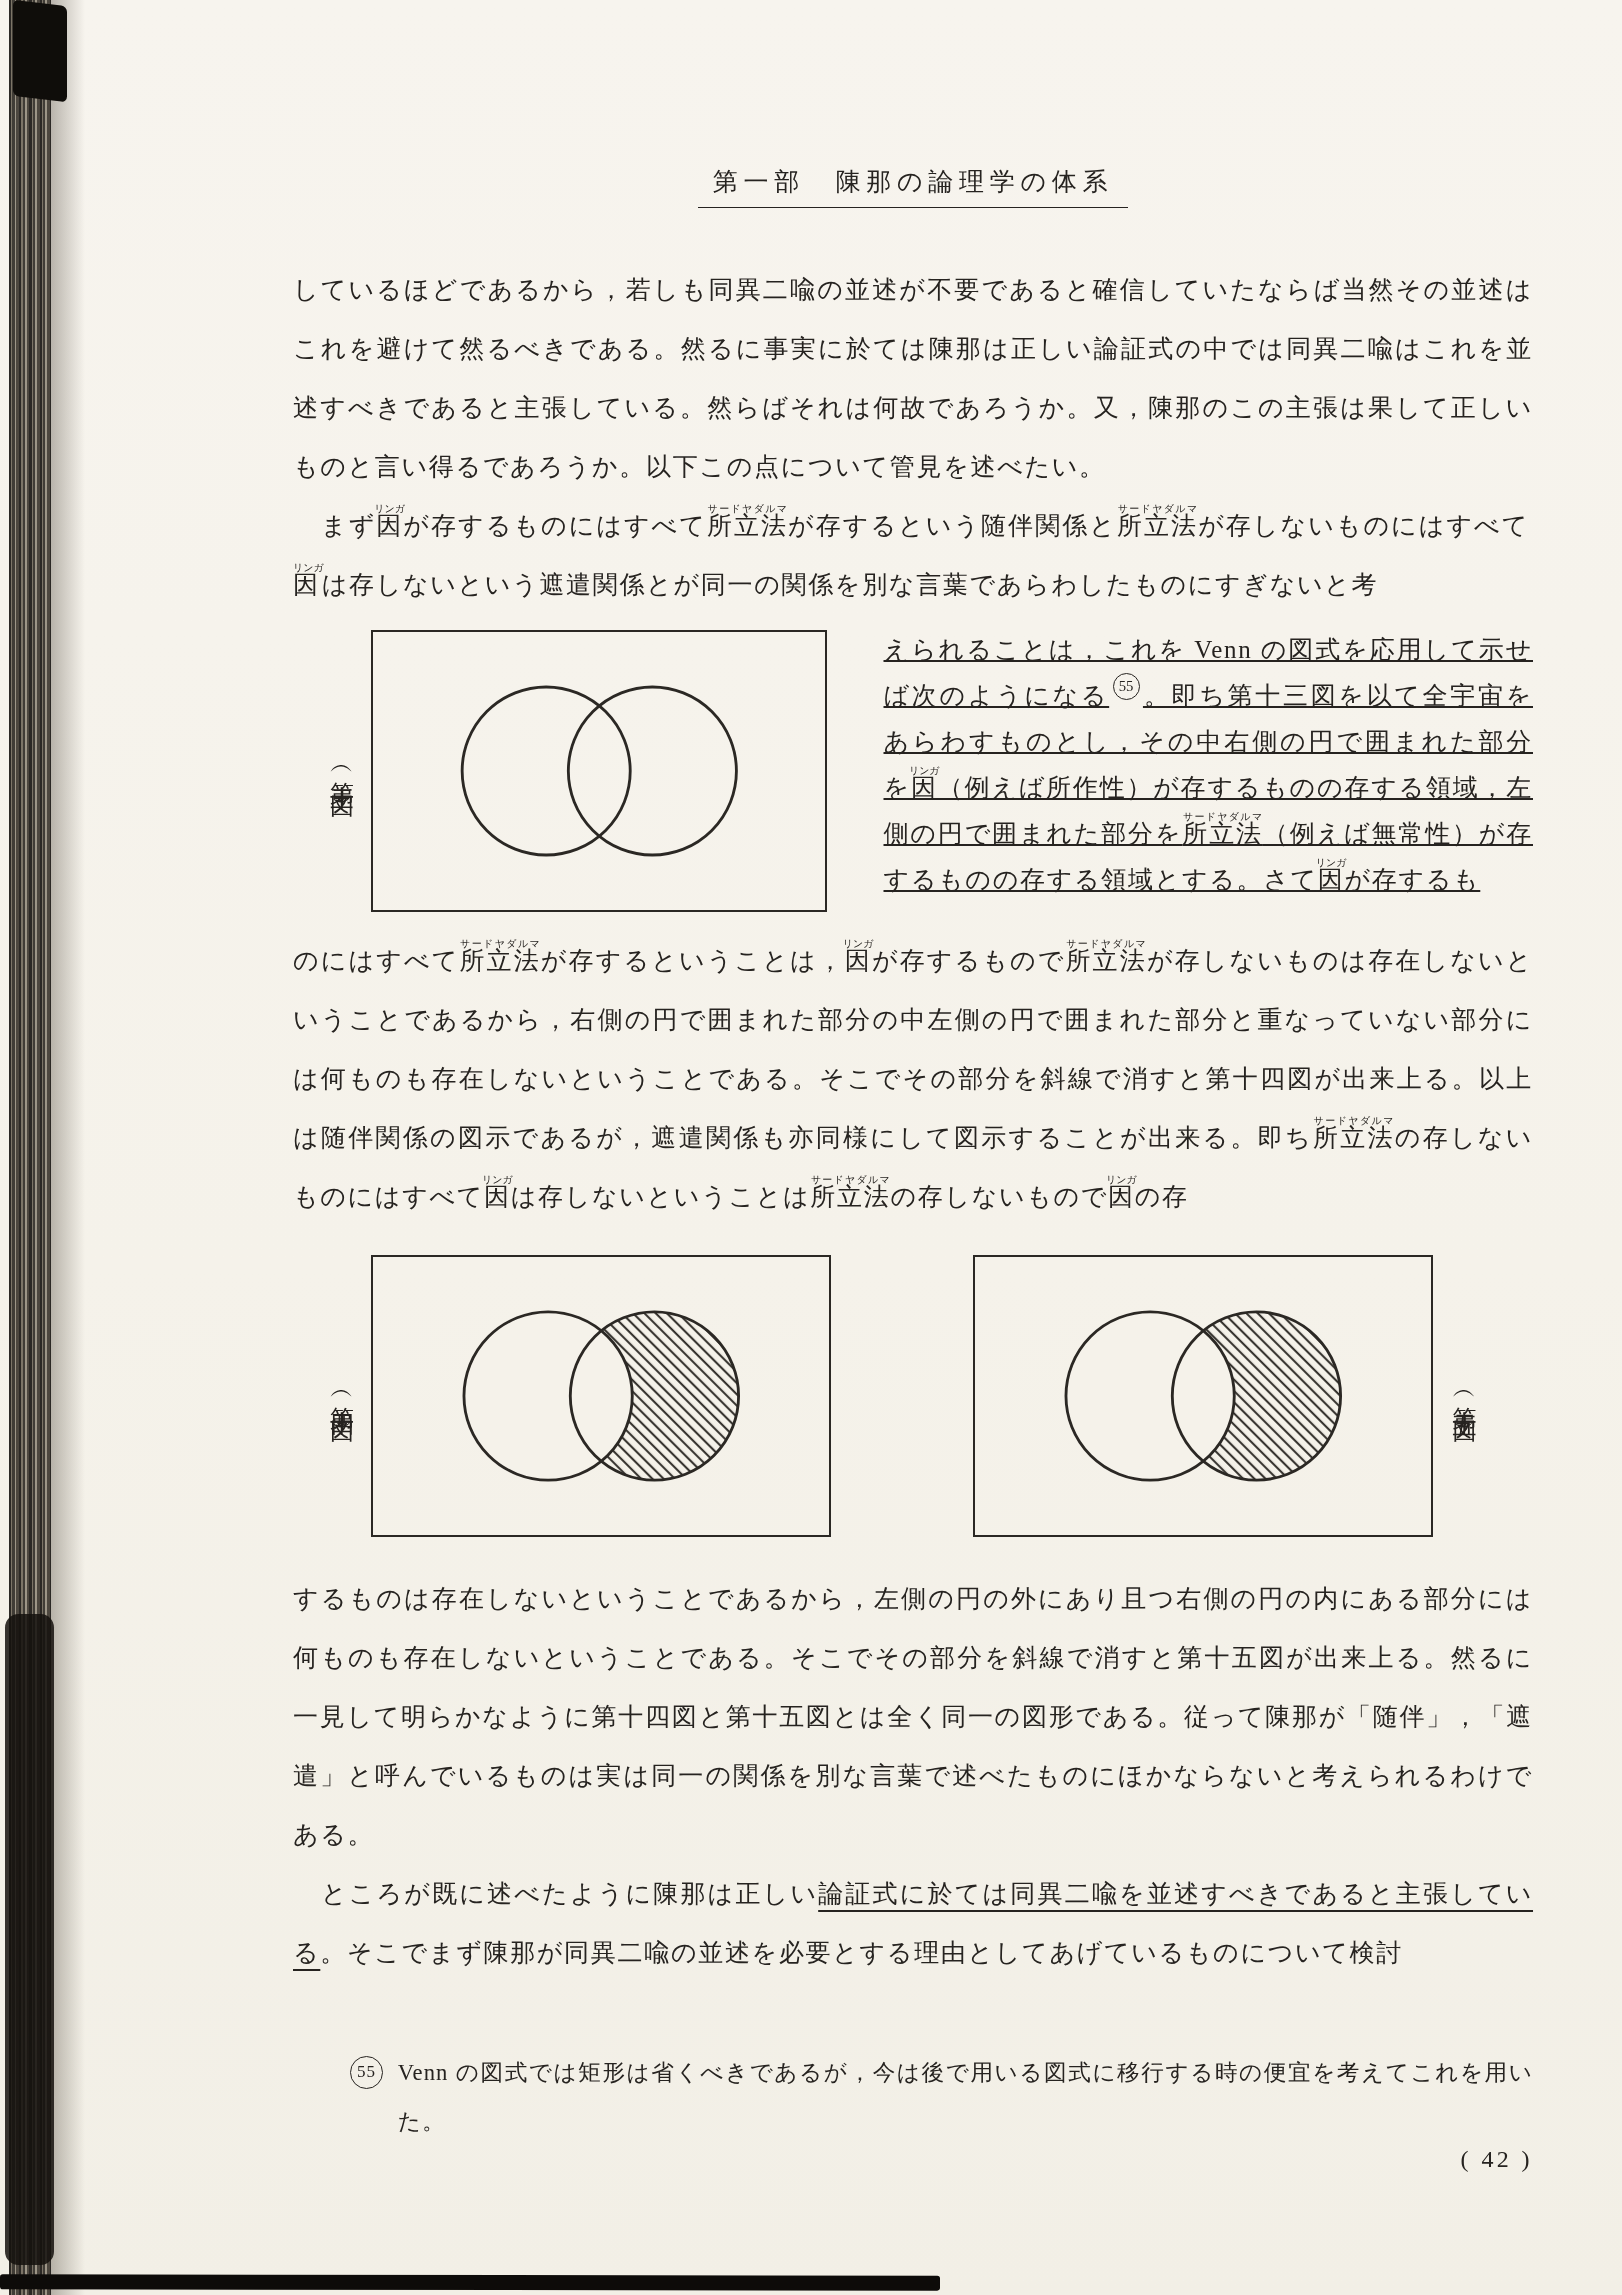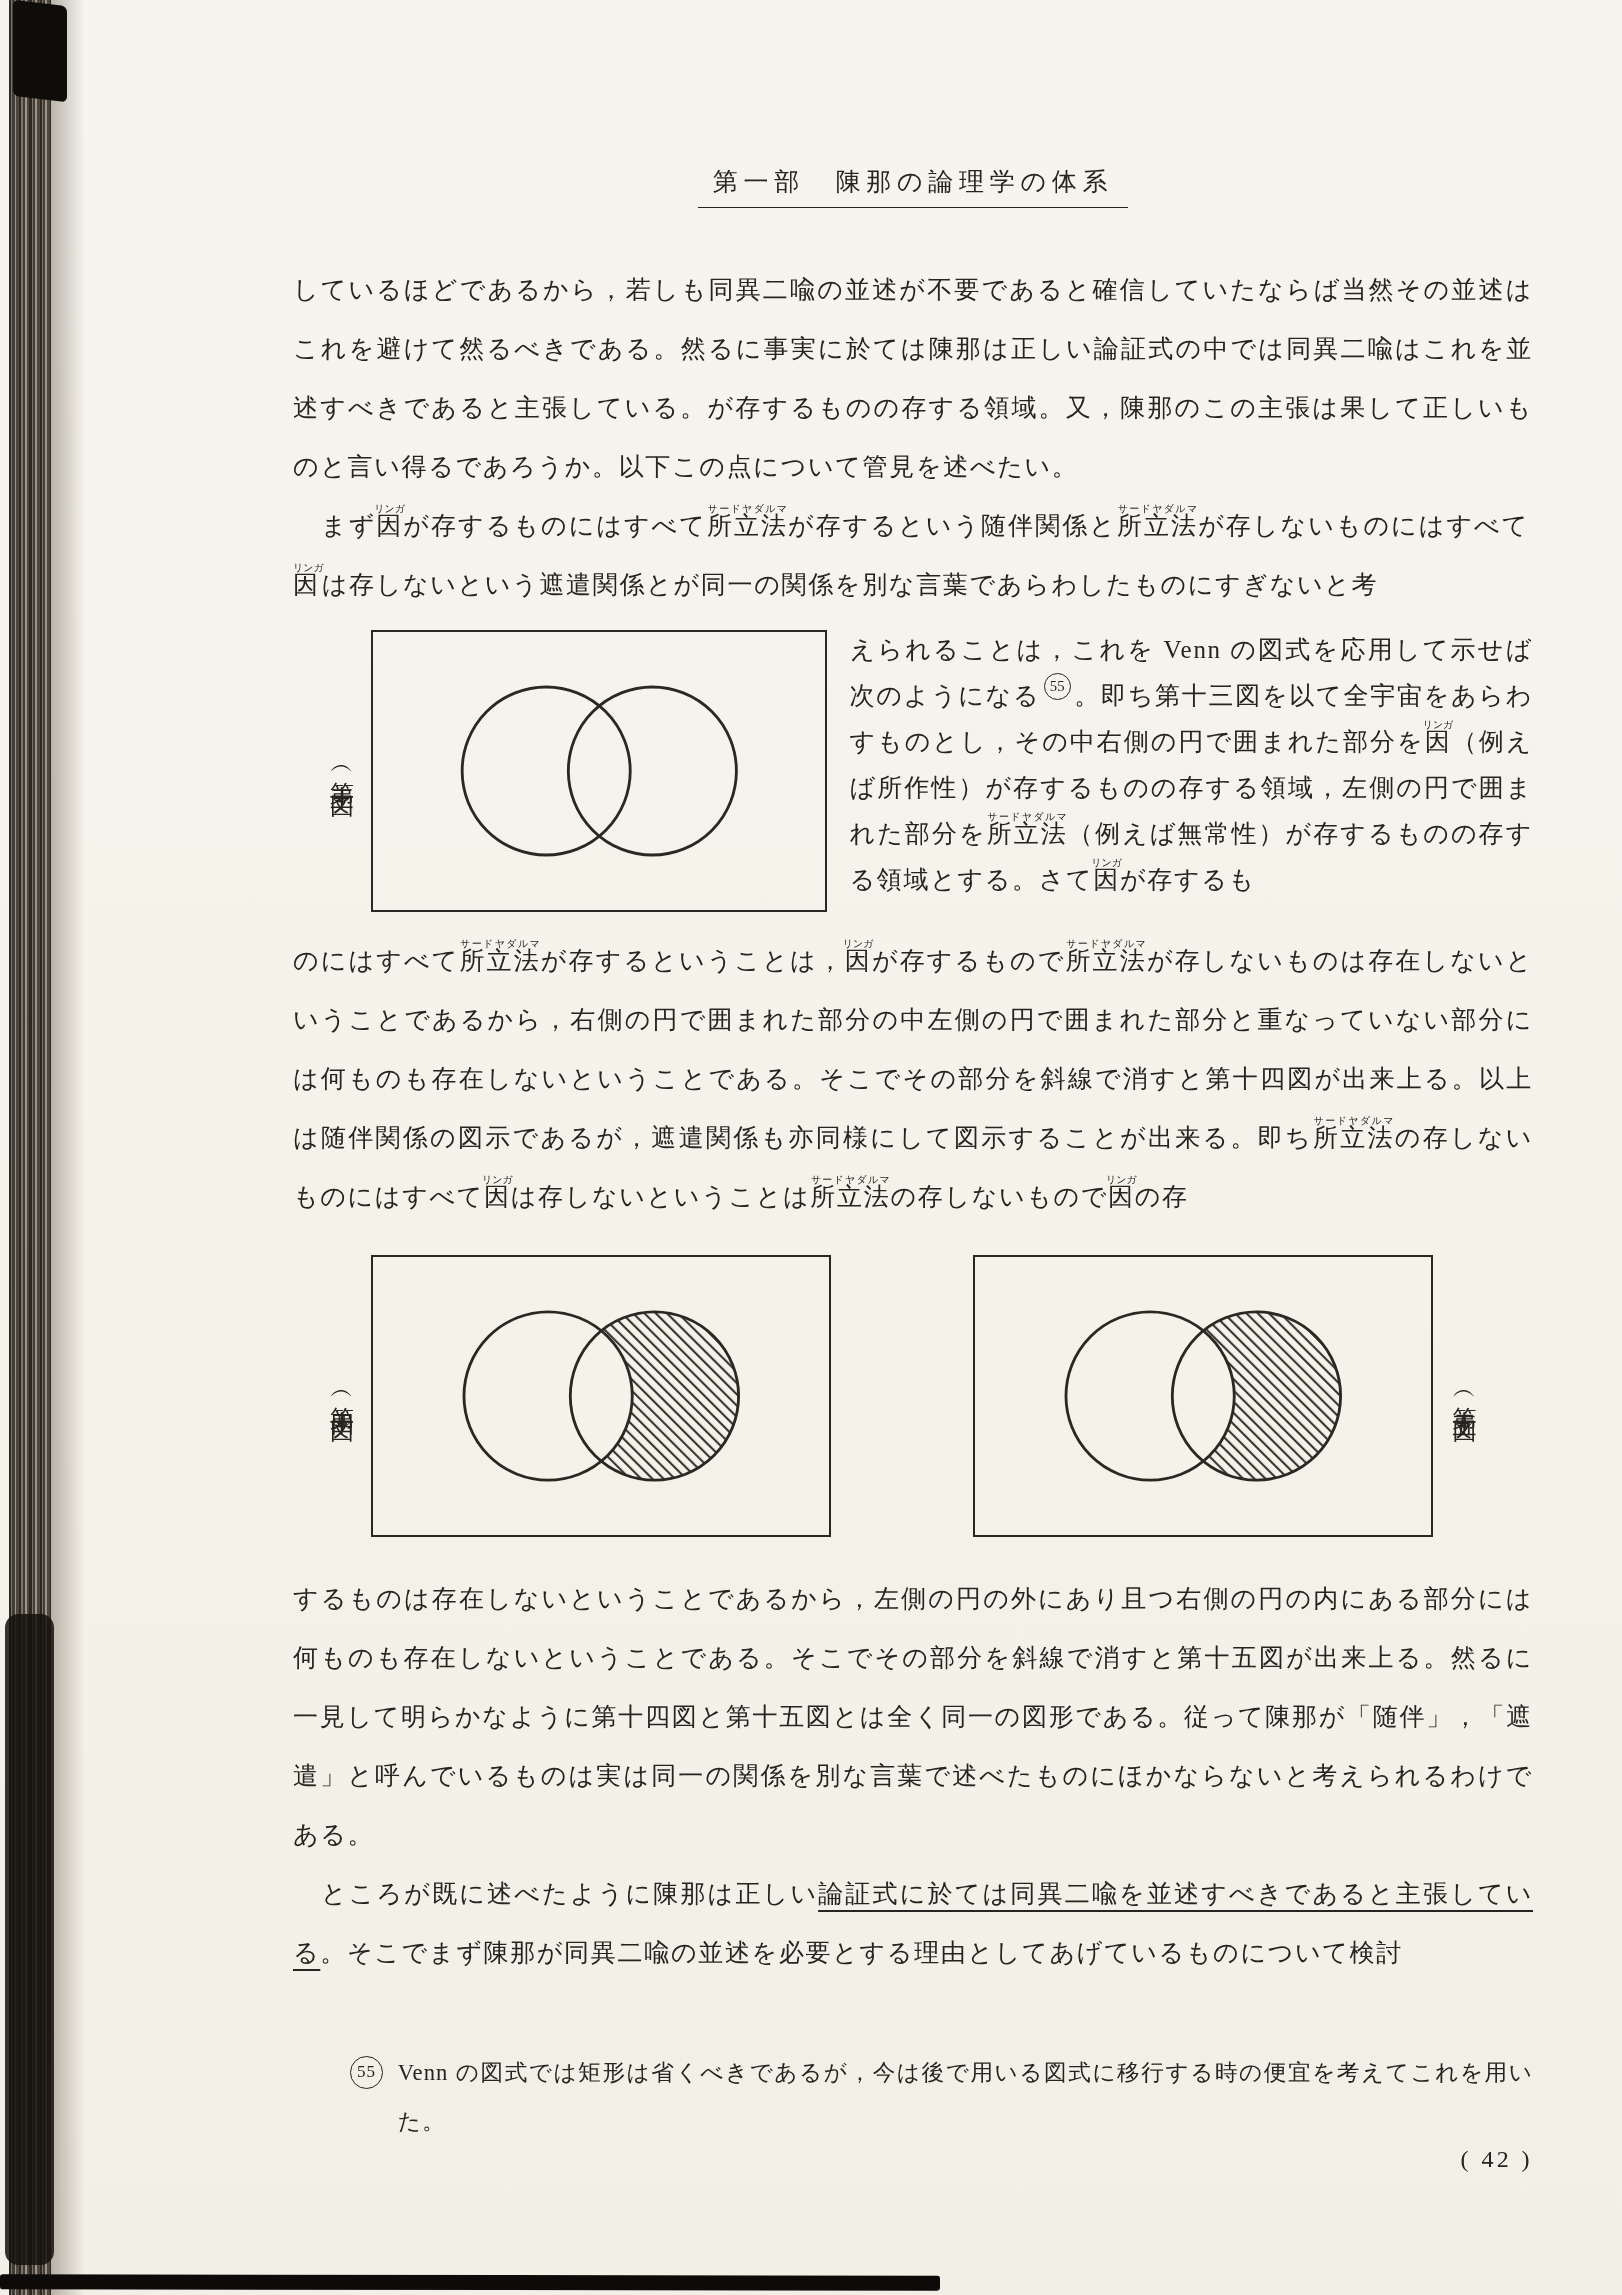--- a/index.html
+++ b/index.html
@@ -67,21 +67,21 @@
   .fig13-row { display:flex; align-items:flex-start; margin:16px 0 19px 33px; }
   .vlabel {
     writing-mode:vertical-rl; text-orientation:mixed;
     font-size:24px; letter-spacing:4.5px; color:#262320;
   }
   .fig13-row .vlabel { align-self:center; margin-right:12.5px; }
   .fig-box {
     box-sizing:border-box; border:2.8px solid #2b2824; background:transparent;
   }
   .fig13-box { width:456px; height:282px; }
-  .beside-text { flex:1; margin-left:23px; line-height:46px; margin-top:-3.4px; }
+  .beside-text { flex:1; margin-left:57px; line-height:46px; margin-top:-3.4px;text-decoration:underline; }
 
   
   .figs-row { display:flex; align-items:center; margin:29.4px 0 32px 33px; }
   .figs-row .vlabel14 { margin-right:12.5px; }
   .figs-row .vlabel15 { margin-left:16px; }
   .fig14-box, .fig15-box { width:460px; height:282px; }
   .fig-gap { width:142px; }
 
   svg.venn { display:block; width:100%; height:100%; }
 
@@ -110,21 +110,21 @@
   <div class="scan-corner-mark"></div>
   <div class="scan-blotch"></div>
   <div class="scan-bottom-bar"></div>
 
   <div class="content">
 
     <div class="header-wrap">
       <span class="header">第一部　陳那の論理学の体系</span>
     </div>
 
-    <p class="body-text"><span>しているほどであるから，若しも同異二喩の並述が不要であると確信していたならば当然その並述はこれを避けて然るべきである。然るに事実に於ては陳那は正しい論証式の中では同異二喩はこれを並述すべきであると主張している。が存するものの存する領域。又，陳那のこの主張は果して正しいものと言い得るであろうか。以下この点について管見を述べたい。</span></p>
+    <p class="body-text"><span>しているほどであるから，若しも同異二喩の並述が不要であると確信していたならば当然その並述はこれを避けて然るべきである。然るに事実に於ては陳那は正しい論証式の中では同異二喩はこれを並述すべきであると主張している。然らばそれは何故であろうか。又，陳那のこの主張は果して正しいものと言い得るであろうか。以下この点について管見を述べたい。</span></p>
 
     <p class="body-text indent"><span>まず</span><ruby>因<rt>リンガ</rt></ruby><span>が存するものにはすべて</span><ruby>所立法<rt>サードヤダルマ</rt></ruby><span>が存するという随伴関係と</span><ruby>所立法<rt>サードヤダルマ</rt></ruby><span>が存しないものにはすべて</span><ruby>因<rt>リンガ</rt></ruby><span>は存しないという遮遣関係とが同一の関係を別な言葉であらわしたものにすぎないと考</span></p>
 
     <div class="fig13-row">
       <div class="vlabel">（第十三図）</div>
       <div class="fig-box fig13-box">
         <svg class="venn" viewBox="0 0 796 488">
           <circle cx="305" cy="244" r="148" fill="none" stroke="#2b2824" stroke-width="5"></circle>
           <circle cx="492" cy="244" r="148" fill="none" stroke="#2b2824" stroke-width="5"></circle>
         </svg>

